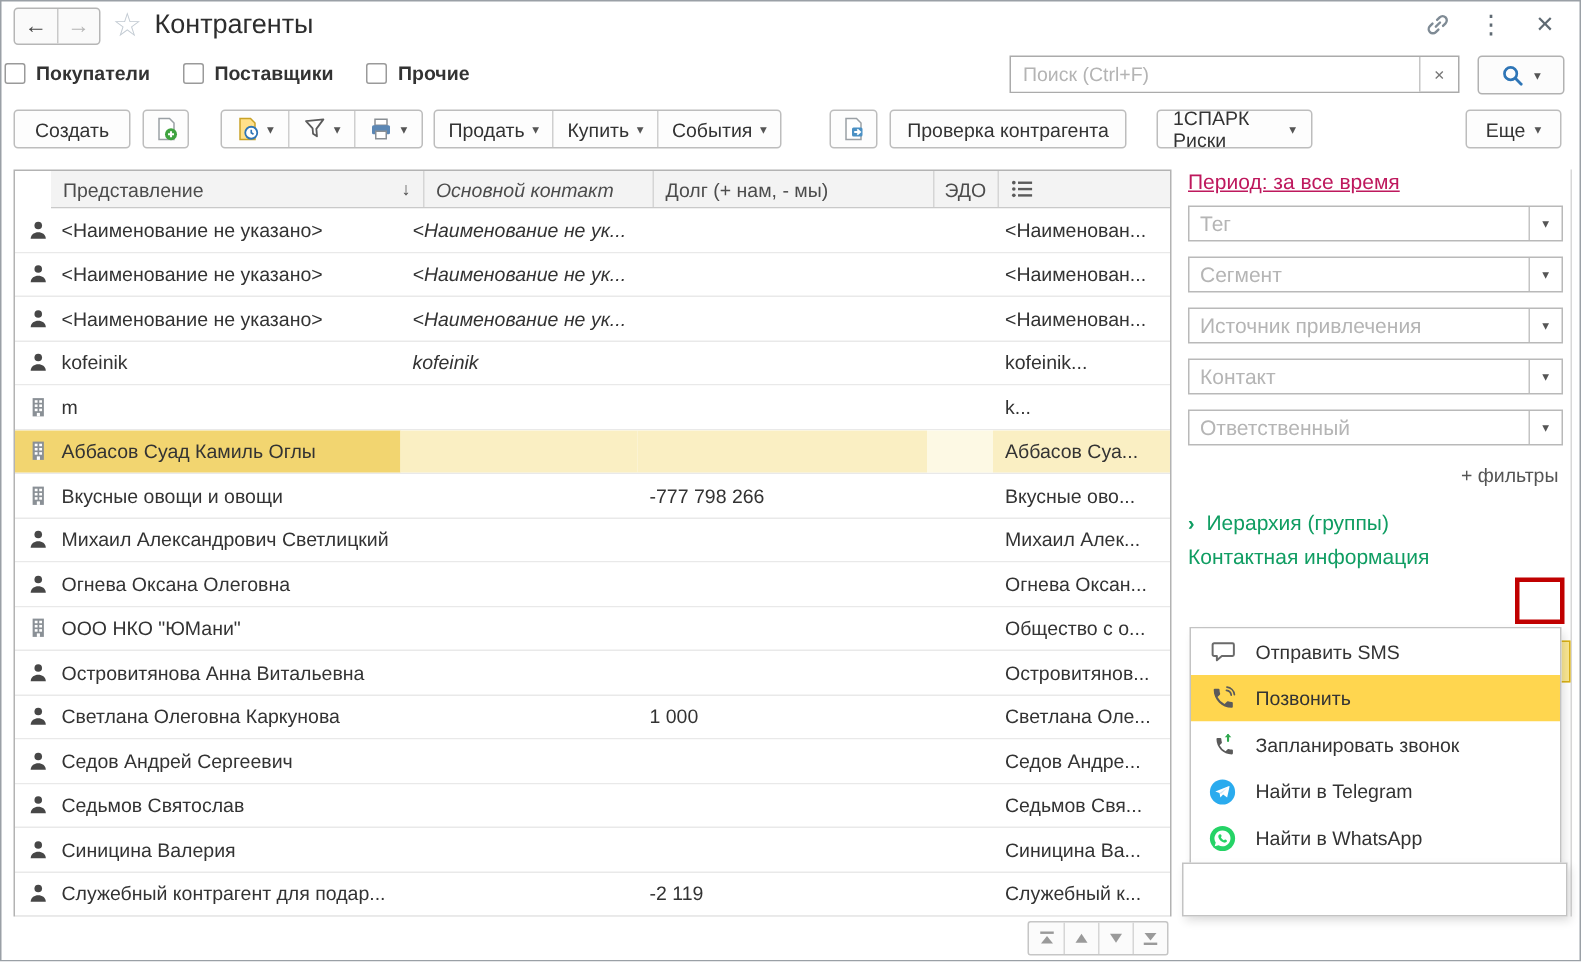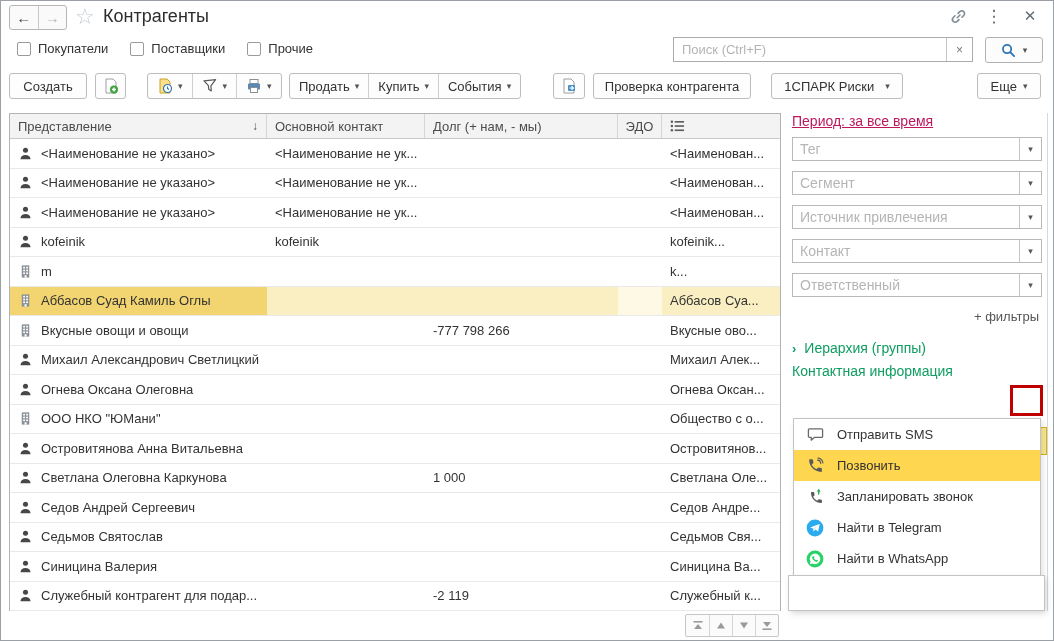--- a/index.html
+++ b/index.html
@@ -20,44 +20,44 @@
 
 .navgroup{position:absolute;left:8px;top:4px;width:58px;height:25px;display:flex;border:1px solid #b6b6b6;border-radius:3px;background:#fafafa;}
 .navbtn{flex:1;display:flex;align-items:center;justify-content:center;font-size:15px;color:#444;}
 .navbtn.fwd{border-left:1px solid #c9c9c9;color:#b5b5b5;}
 .star{position:absolute;left:74px;top:3px;font-size:22px;color:#c3cbd3;}
 .title{position:absolute;left:102px;top:5px;font-size:18px;color:#2d2d2d;}
 .hdr-icons{position:absolute;top:6px;right:14px;display:flex;gap:18px;align-items:center;}
 .hdr-ic{width:18px;height:18px;display:flex;align-items:center;justify-content:center;color:#5f6a73;font-size:15px;}
 
 
-.cbrow{position:absolute;left:16px;top:40px;display:flex;gap:22px;align-items:flex-start;}
+.cbrow{position:absolute;left:2px;top:40px;display:flex;gap:22px;align-items:flex-start;font-weight:bold;}
 .cbitem{display:flex;align-items:center;gap:7px;}
 .cbbox{width:14px;height:14px;border:1px solid #9a9a9a;border-radius:2px;background:#fff;}
 .cblabel{font-size:13px;color:#333;}
 .searchwrap{position:absolute;left:672px;top:36px;width:300px;height:25px;border:1px solid #ababab;display:flex;background:#fff;}
 .searchwrap input{flex:1;border:none;outline:none;padding:0 8px;font-size:13px;color:#333;}
 .searchwrap input::placeholder{color:#b4b4b4;}
 .clearx{width:26px;border-left:1px solid #c6c6c6;display:flex;align-items:center;justify-content:center;color:#777;font-size:12px;}
 .searchbtn{position:absolute;left:984px;top:36px;width:58px;height:26px;border:1px solid #b2b2b2;border-radius:3px;background:#fcfcfc;display:flex;align-items:center;justify-content:center;gap:7px;}
 
 
 .btn{position:absolute;top:72px;height:26px;border:1px solid #bdbdbd;border-radius:3px;background:#fdfdfd;font-size:13px;color:#333;display:flex;align-items:center;justify-content:center;gap:6px;padding:0 10px;}
 .grp{position:absolute;top:72px;height:26px;display:flex;border:1px solid #bdbdbd;border-radius:3px;background:#fdfdfd;overflow:hidden;}
 .grp .seg{display:flex;align-items:center;justify-content:center;gap:5px;padding:0 9px;font-size:13px;color:#333;}
 .grp .seg + .seg{border-left:1px solid #cfcfcf;}
 .caret{font-size:9px;color:#555;line-height:1;}
 .icon16{width:16px;height:16px;display:inline-block;}
 
 
 .table{position:absolute;left:8px;top:112px;width:772px;height:498px;border:1px solid #b3b3b3;background:#fff;}
-.thead{display:flex;height:25px;background:#f3f3f3;border-bottom:1px solid #c9c9c9;}
+.thead{display:flex;height:25px;background:#f3f3f3;border-bottom:1px solid #c9c9c9;margin-left:24px;}
 .th{display:flex;align-items:center;padding:0 8px;font-size:13px;color:#4c4c4c;border-right:1px solid #d5d5d5;overflow:hidden;white-space:nowrap;}
 .th:last-child{border-right:none;}
-.c0{width:257px;}.c1{width:158px;}.c2{width:193px;}.c3{width:44px;justify-content:center;}.c4{width:118px;}
+.c0{width:257px;}.c1{width:158px;font-style:italic;}.c2{width:193px;}.c3{width:44px;justify-content:center;}.c4{width:118px;}
 .sortarrow{margin-left:auto;color:#555;font-size:12px;}
 .trow{display:flex;height:29.5px;border-bottom:1px solid #e9e9e9;background:#fff;}
 .td{display:flex;align-items:center;padding:0 8px;font-size:13px;color:#333;overflow:hidden;white-space:nowrap;}
 .td.c0{gap:8px;}
 .trow.selected .td{background:var(--row-sel-light);}
 .trow.selected .td.c0{background:var(--row-sel-dark);}
 .trow.selected .td.c3{background:#fdfaе8;background:#fdf9e4;}
 .ricon{width:15px;height:15px;flex:0 0 15px;}
 .scrollnav{position:absolute;left:684px;top:613px;display:flex;border:1px solid #c6c6c6;border-radius:2px;background:#fbfbfb;}
 .scrollnav .sbtn{width:23px;height:21px;display:flex;align-items:center;justify-content:center;}
@@ -189,21 +189,21 @@
   <div class="btn" style="left:552px;width:32px;padding:0;">
     <svg class="icon16" viewBox="0 0 16 16">
         <path d="M3 1h7l3 3v11H3z" fill="#fff" stroke="#9aa0a5" stroke-width="1"></path>
         <rect x="7" y="7" width="7" height="6" rx="1" fill="#4a90c4"></rect>
         <path d="M8.5 10h3.4M10.5 8.3 12.4 10l-1.9 1.7" stroke="#fff" stroke-width="1.2" fill="none"></path>
       </svg>
   </div>
   <div class="btn" style="left:592px;width:158px;">
       <span>Проверка контрагента</span>
     </div>
-  <div class="btn" style="left:770px;width:132px;gap:11px;">
+  <div class="btn" style="left:770px;width:104px;gap:11px;">
       <span>1СПАРК Риски</span>
       <span class="caret">▾</span>
     </div>
   <div class="btn" style="left:976px;width:64px;">
       <span>Еще</span>
       <span class="caret">▾</span>
     </div>
 
   <div class="table">
     <div class="thead">

